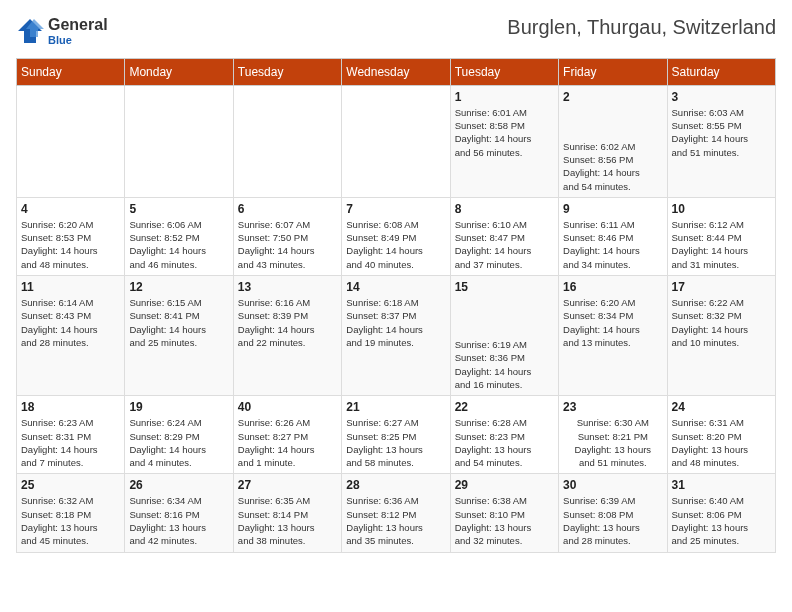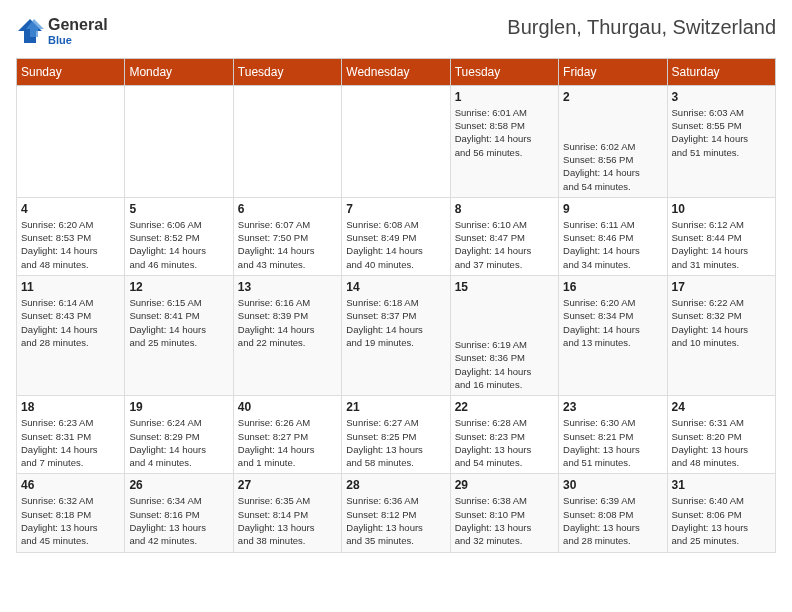--- a/index.html
+++ b/index.html
@@ -290,36 +290,36 @@
         </td>
         <td>
           <div class="day-num">22</div>
           <div class="day-info" style="white-space: pre-line;">Sunrise: 6:28 AM
 Sunset: 8:23 PM
 Daylight: 13 hours
 and 54 minutes.</div>
         </td>
         <td>
           <div class="day-num">23</div>
-          <div class="day-info" style="white-space: pre-line;">Sunrise: 6:30 AM
+          <div class="day-info" style="white-space: pre-line; text-align: center;">Sunrise: 6:30 AM
 Sunset: 8:21 PM
 Daylight: 13 hours
 and 51 minutes.</div>
         </td>
         <td>
           <div class="day-num">24</div>
           <div class="day-info" style="white-space: pre-line;">Sunrise: 6:31 AM
 Sunset: 8:20 PM
 Daylight: 13 hours
 and 48 minutes.</div>
         </td>
       </tr>
       <tr>
         <td>
-          <div class="day-num">46</div>
+          <div class="day-num">25</div>
           <div class="day-info" style="white-space: pre-line;">Sunrise: 6:32 AM
 Sunset: 8:18 PM
 Daylight: 13 hours
 and 45 minutes.</div>
         </td>
         <td>
           <div class="day-num">26</div>
           <div class="day-info" style="white-space: pre-line;">Sunrise: 6:34 AM
 Sunset: 8:16 PM
 Daylight: 13 hours

